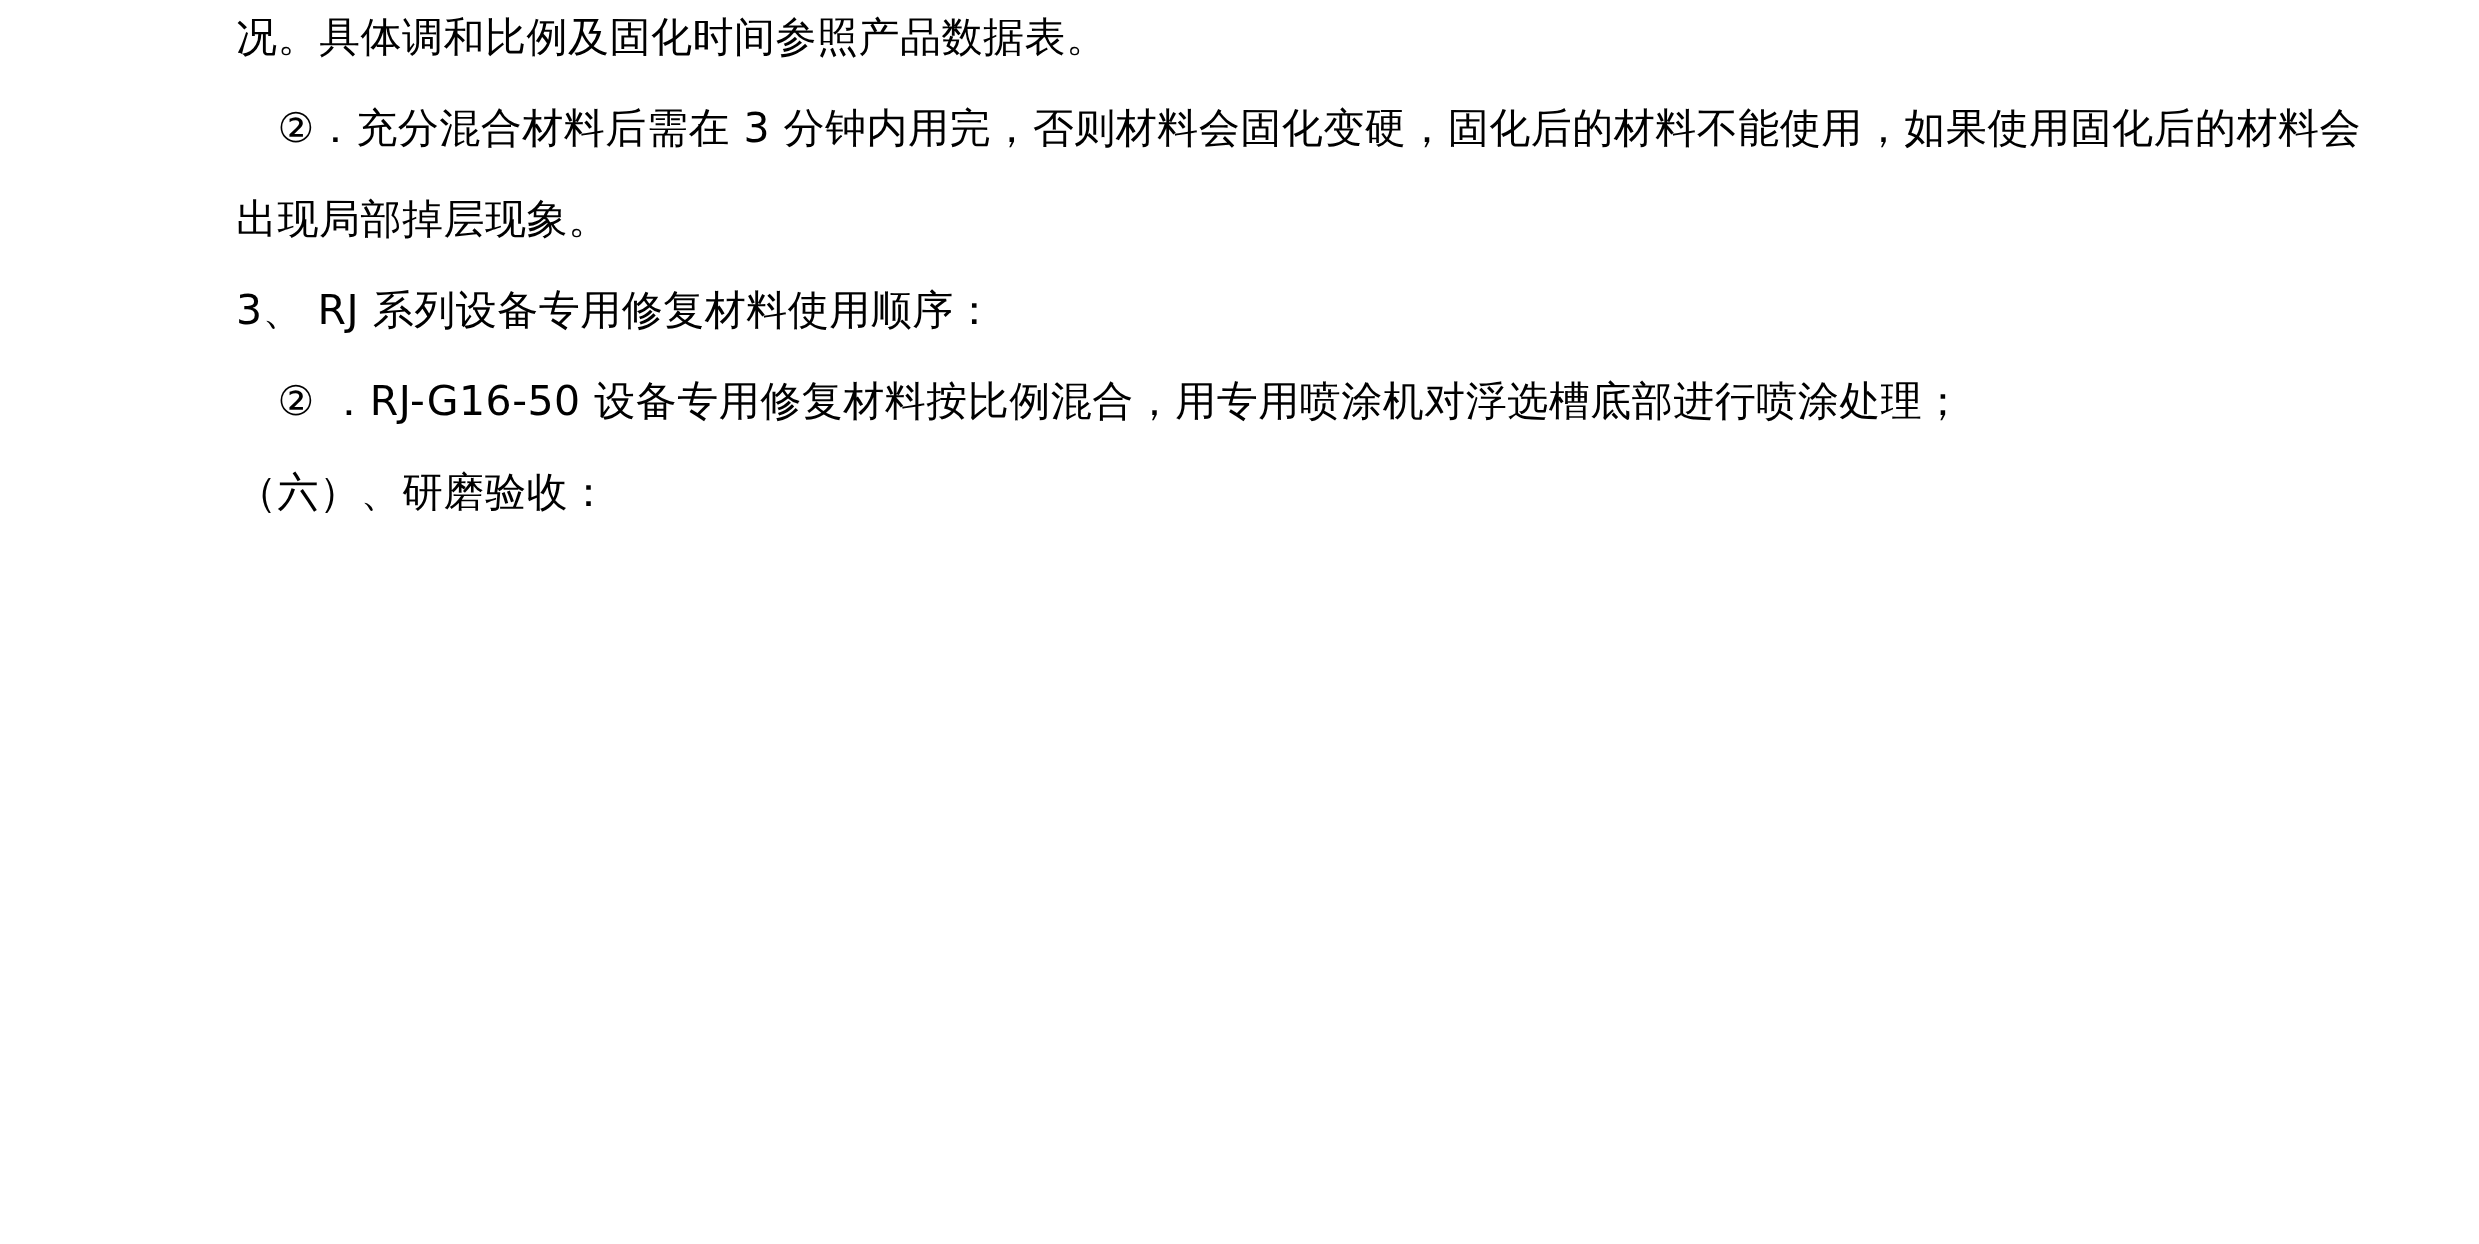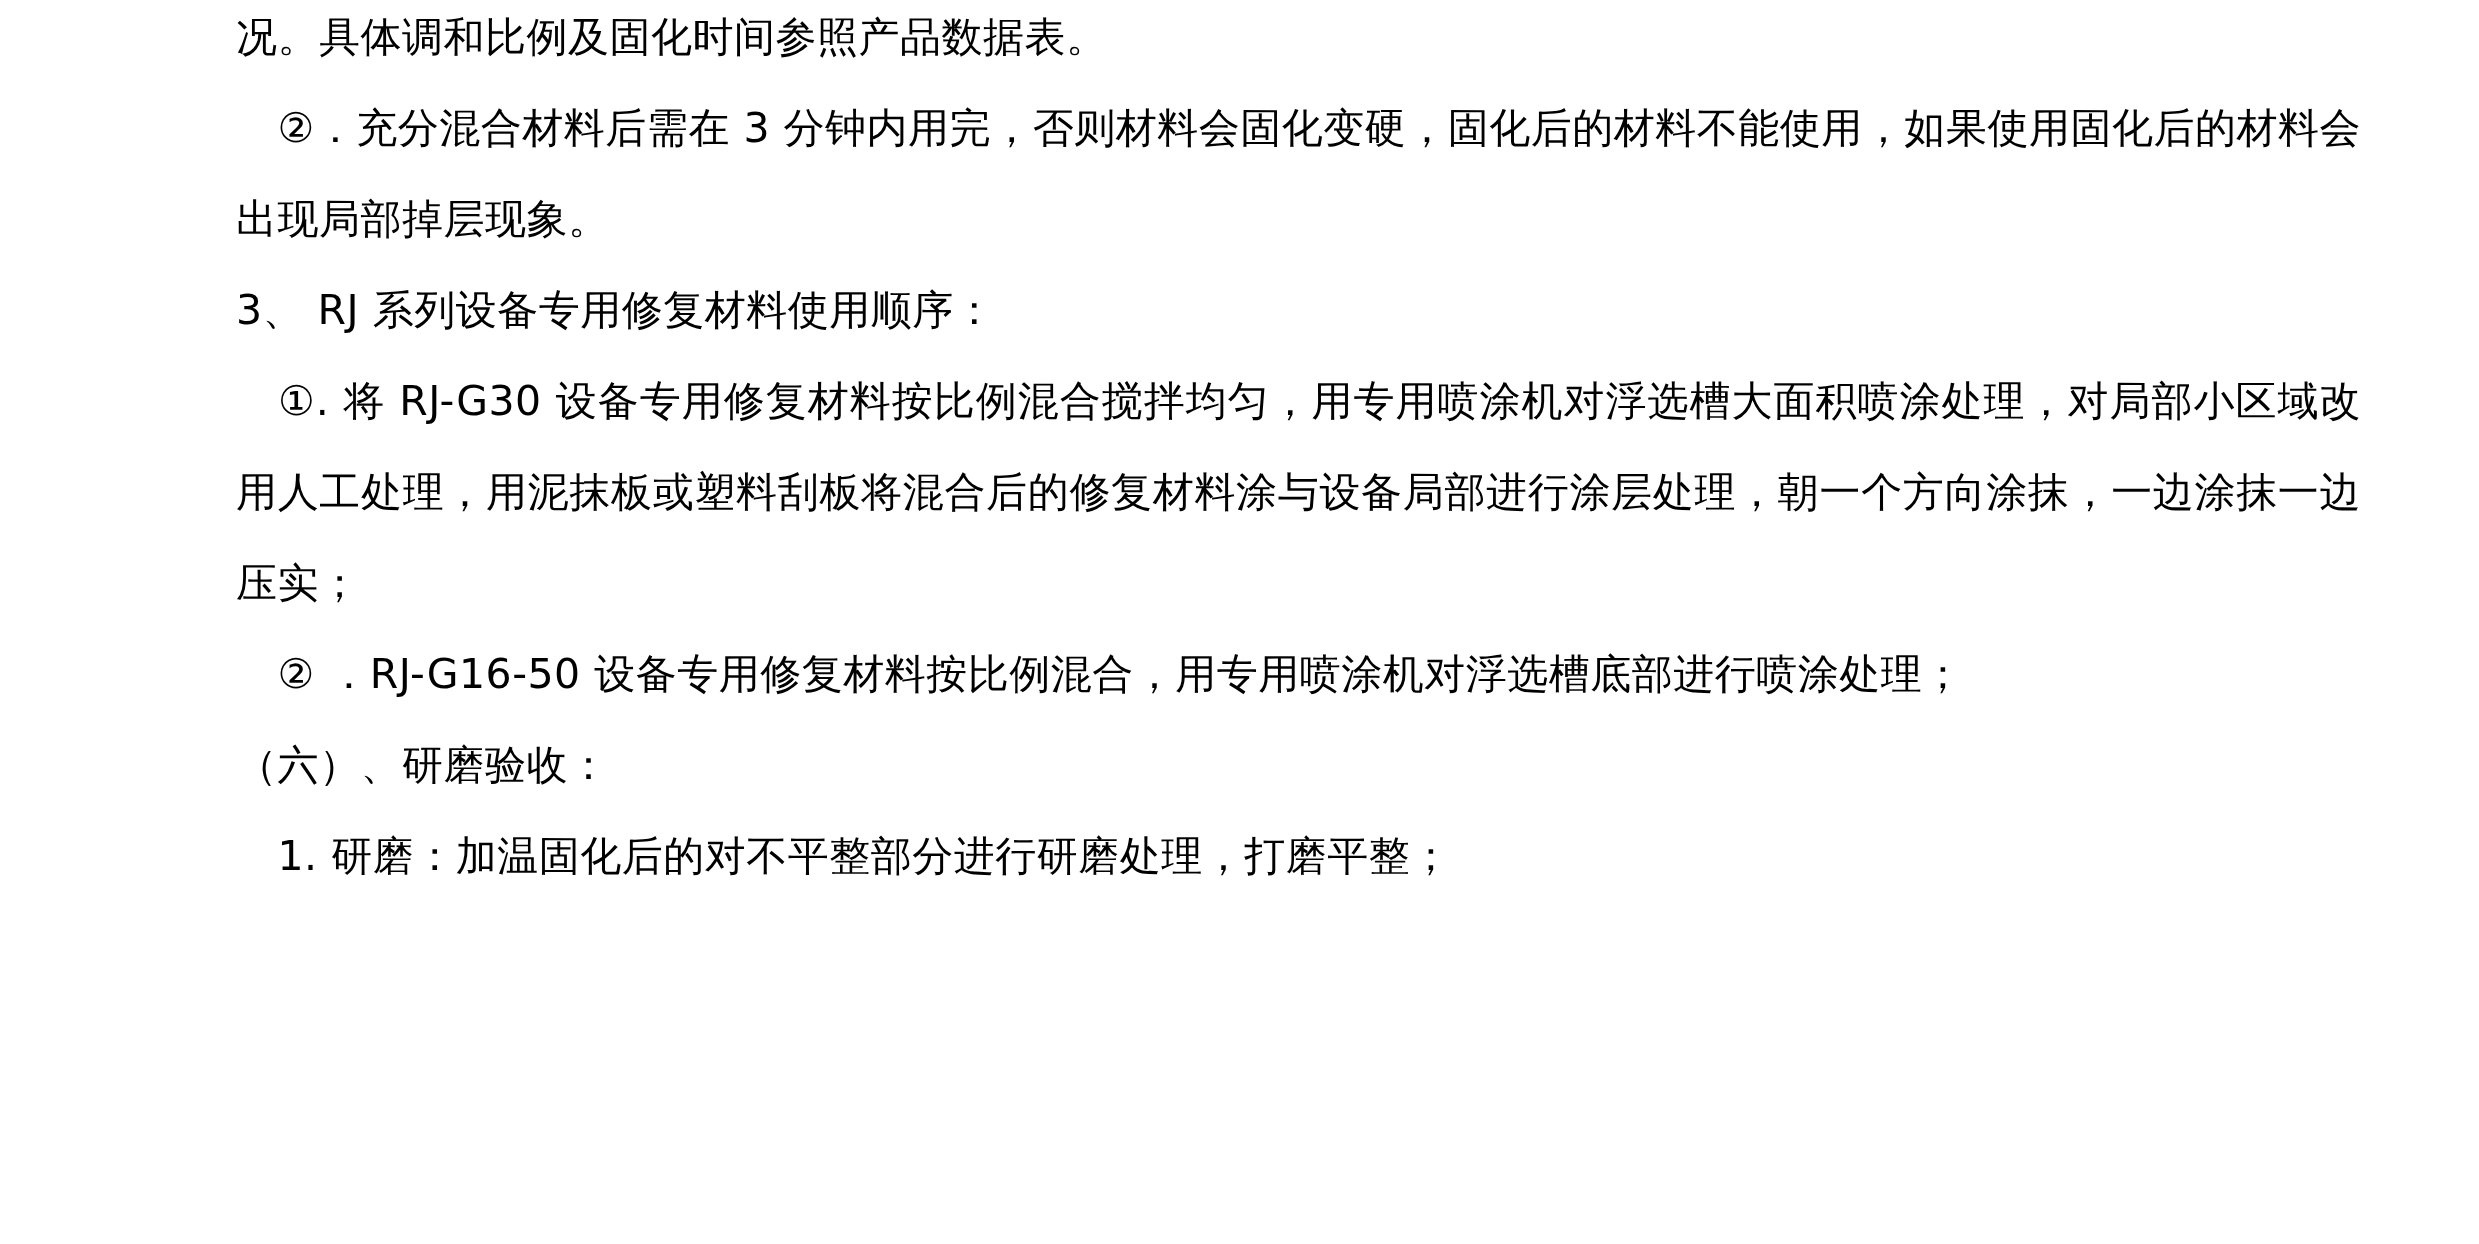--- a/index.html
+++ b/index.html
@@ -39,18 +39,16 @@
   }
 </style>
 </head>
 <body>
 
 <div class="page">
   <div class="doc-body">
     <p class="para first-line">况。具体调和比例及固化时间参照产品数据表。</p>
     <p class="para">　②．充分混合材料后需在 3 分钟内用完，否则材料会固化变硬，固化后的材料不能使用，如果使用固化后的材料会出现局部掉层现象。</p>
     <p class="para">3、 RJ 系列设备专用修复材料使用顺序：</p>
-    <p class="para">　①. 将 RJ-G30 设备专用修复材料按比例混合搅拌均匀，用专用喷涂机对浮选槽大面积喷涂处理，对局部小区域改用人工处理，用泥抹板或塑料刮板将混合后的修复材料涂与设备局部进行涂层处理，朝一个方向涂抹，一边涂抹一边压实；</p>
     <p class="para">　② ．RJ-G16-50 设备专用修复材料按比例混合，用专用喷涂机对浮选槽底部进行喷涂处理；</p>
     <p class="para">（六）、研磨验收：</p>
-    <p class="para">　1. 研磨：加温固化后的对不平整部分进行研磨处理，打磨平整；</p>
   </div>
 </div>
 
 </body></html>

